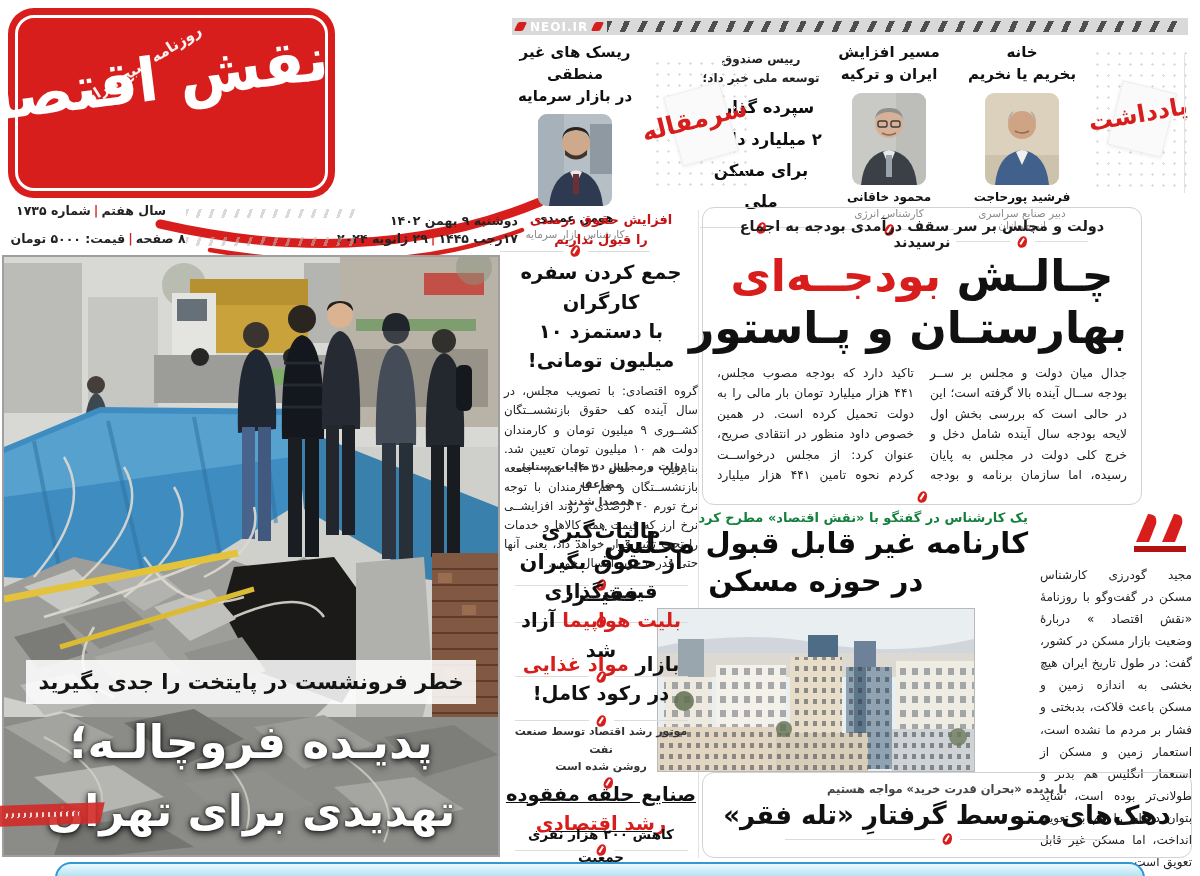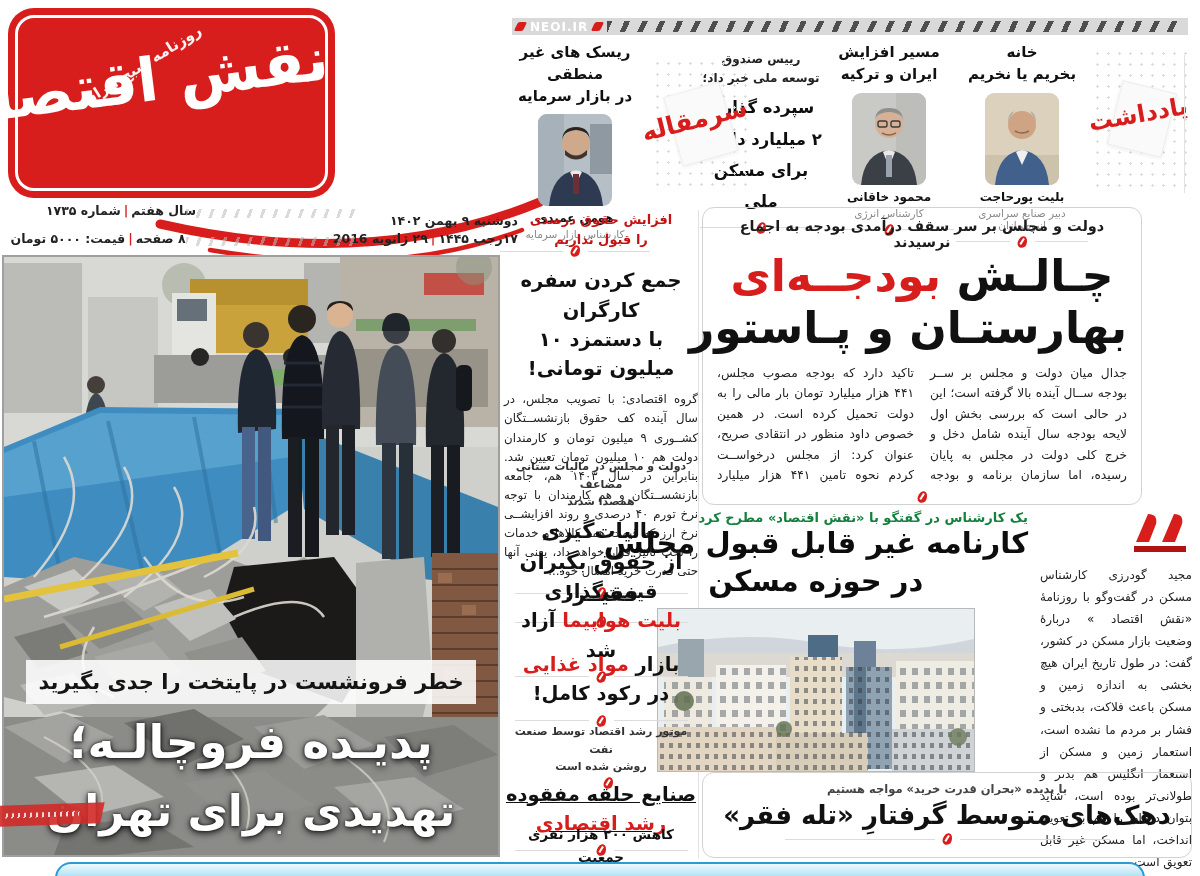--- a/index.html
+++ b/index.html
@@ -95,30 +95,30 @@
     <div id="logo-inner"></div>
     <div id="logo-title">نقش اقتصاد</div>
     <div id="logo-sub">روزنامه صبح ایران</div>
   </div>
 
   <svg class="abs" style="left:140px;top:184px;width:420px;height:86px;pointer-events:none;" viewBox="0 0 420 86">
     <path d="M400 18 Q230 88 20 40" stroke="#d81e1c" stroke-width="9" fill="none" stroke-linecap="round"></path>
     <path d="M382 46 Q250 96 70 66" stroke="#d81e1c" stroke-width="4.5" fill="none" stroke-linecap="round"></path>
   </svg>
 
-  <div class="abs meta-line" style="left:16px;top:203px;width:162px;text-align:center;margin-left:24px;">
+  <div class="abs meta-line" style="left:16px;top:203px;width:162px;text-align:left;">
     <span>سال هفتم</span><span class="redpipe">|</span><span>شماره ۱۷۳۵</span>
   </div>
   <div class="abs meta-line" style="left:10px;top:231px;width:176px;text-align:center;">
     <span>۸ صفحه</span><span class="redpipe">|</span><span>قیمت: ۵۰۰۰ تومان</span>
   </div>
 
   <div class="abs meta-line" style="left:384px;top:213px;width:134px;">دوشنبه ۹ بهمن ۱۴۰۲</div>
   <div class="abs meta-line" style="left:360px;top:231px;width:158px;text-align:center;">
-    <span>۱۷رجب ۱۴۴۵</span><span class="redpipe">|</span><span>۲۹ ژانویه 2016</span>
+    <span>۱۷رجب ۱۴۴۵</span><span class="redpipe">|</span><span>۲۹ ژانویه ۲۰۲۴</span>
   </div>
   <div class="abs dash-strip" style="left:186px;top:209px;width:170px;"></div>
   <div class="abs dash-strip" style="left:186px;top:237px;width:170px;"></div>
 
   <div class="abs" id="neoi">
     <span class="red-tick"></span>
     <span class="site">NEOI.IR</span>
     <span class="red-tick"></span>
     <span class="slashes"></span>
   </div>
@@ -137,21 +137,21 @@
     <svg class="avatar" viewBox="0 0 74 92">
       <rect width="74" height="92" fill="#dbd1bd"></rect>
       <rect x="0" y="62" width="74" height="30" fill="#cdc2ab"></rect>
       <path d="M10 92 Q13 60 37 57 Q61 60 64 92 Z" fill="#41608c"></path>
       <path d="M31 59 L37 72 L43 59 Q37 55 31 59 Z" fill="#efefed"></path>
       <circle cx="37" cy="32" r="14" fill="#cfa484"></circle>
       <path d="M23 30 Q23 20 29 18 L24 26 Z" fill="#9c9c9a" opacity=".7"></path>
       <path d="M51 30 Q51 20 45 18 L50 26 Z" fill="#9c9c9a" opacity=".7"></path>
       <path d="M30 38 Q37 42 44 38" stroke="#8a6a50" stroke-width="1.5" fill="none"></path>
     </svg>
-    <div class="pname">بلیت پورحاجت</div>
+    <div class="pname">فرشید پورحاجت</div>
     <div class="prole">دبیر صنایع سراسری انبوه‌سازان</div>
     <div class="sep" style="margin-top:5px;">
       <span class="line"></span>
         <span class="glyph"></span>
         <span class="line"></span>
     </div>
   </div>
 
   <div class="abs tcol" style="left:824px;top:42px;width:130px;">
     <div class="t1">
@@ -310,21 +310,21 @@
     </div>
   </div>
 
   <div class="abs" style="left:504px;top:205px;width:194px;height:660px;">
 
     <div class="mid-art" style="top:5px;">
       <div class="mid-k">
         <div>افزایش حقوق درصدی</div>
         <div>را قبول نداریم</div>
       </div>
-      <div class="mid-h" style="margin-top:16px;">
+      <div class="mid-h" style="margin-top:8px;">
         <div>جمع کردن سفره کارگران</div>
         <div>با دستمزد ۱۰ میلیون تومانی!</div>
       </div>
       <div class="mid-body">گروه اقتصادی: با تصویب مجلس، در سال آینده کف حقوق بازنشســتگان کشــوری ۹ میلیون تومان و کارمندان دولت هم ۱۰ میلیون تومان تعیین شد. بنابراین در سال ۱۴۰۳ هم، جامعه بازنشســتگان و هم کارمندان با توجه نرخ تورم ۴۰ درصدی و روند افزایشــی نرخ ارز که قیمت همه کالاها و خدمات را تحت تأثیر قرار خواهد داد، یعنی آنها حتی قدرت خرید امسال خود...</div>
       <div class="sep" style="margin-top:6px;">
         <span class="line"></span>
           <span class="glyph"></span>
           <span class="line"></span>
       </div>
     </div>

